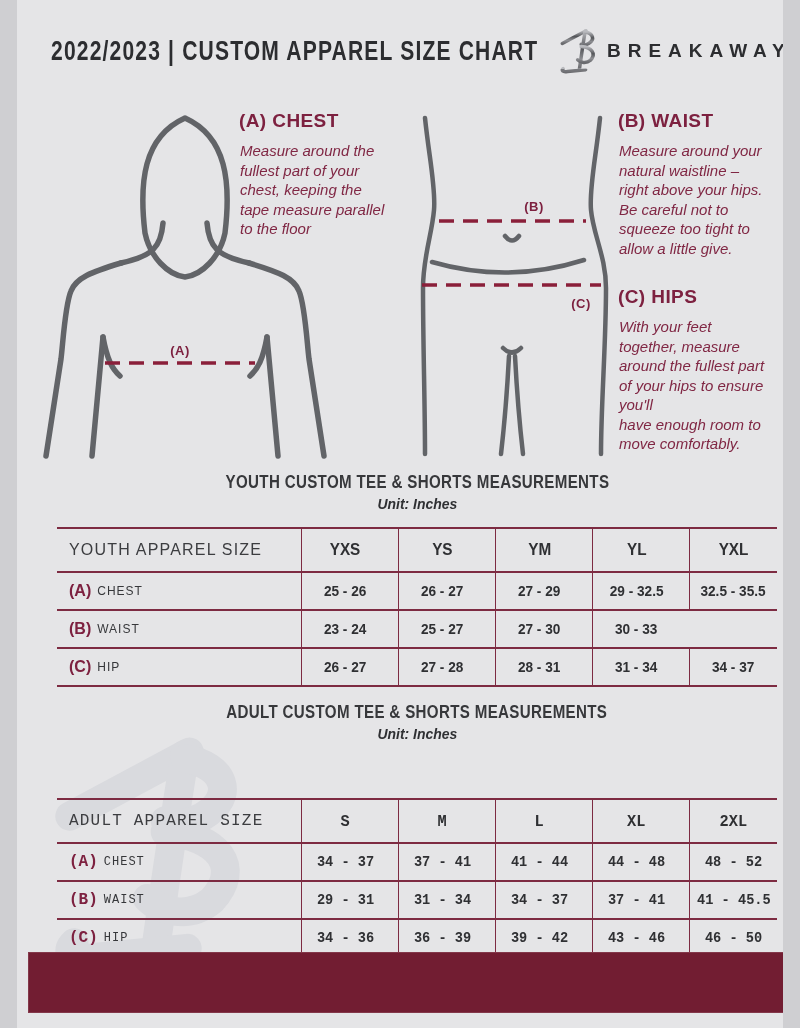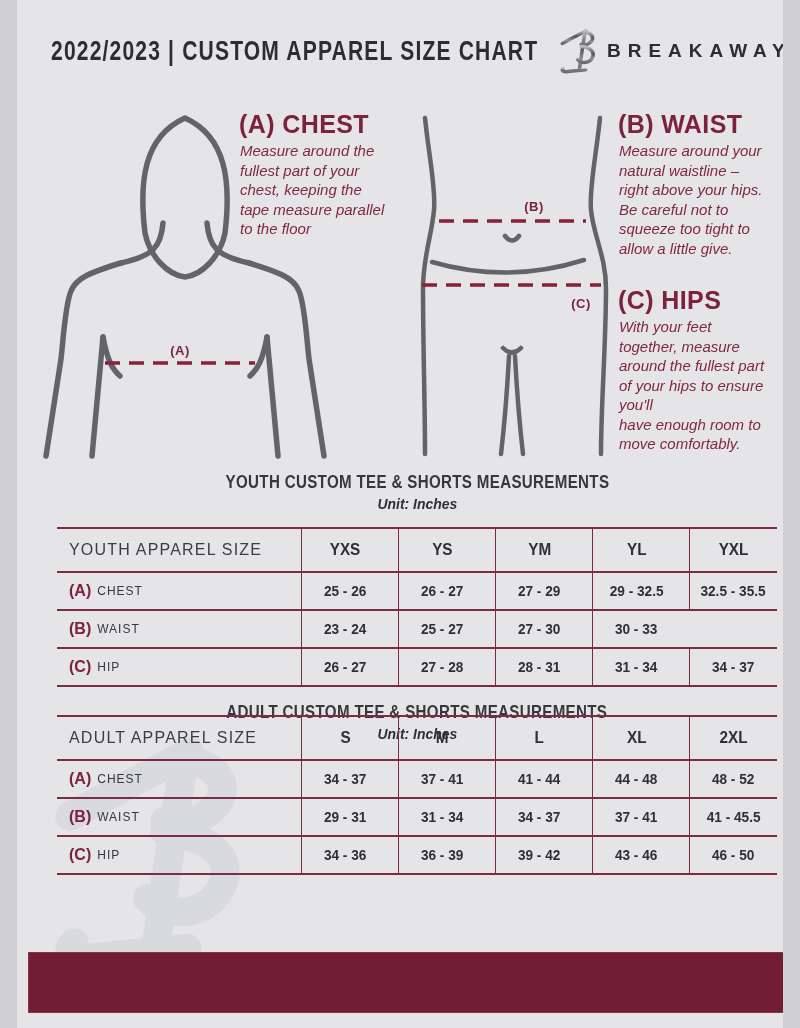--- a/index.html
+++ b/index.html
@@ -14,21 +14,21 @@
   
   #main-title {
     left:34px; top:36px; font-size:27px; font-weight:700; color:#2c2d30;
     letter-spacing:1.5px; transform:scaleX(0.78); transform-origin:left center;
     white-space:nowrap; z-index:3;
   }
   #brand { left:540px; top:26px; display:flex; align-items:center; gap:6px; z-index:3; }
   #brand-name { font-size:19px; font-weight:700; color:#2c2d30; letter-spacing:7px; }
 
   
-  .guide-heading { font-size:25px; font-weight:800; color:#7d2140; letter-spacing:.4px; z-index:2; }
+  .guide-heading { font-size:19px; font-weight:800; color:#7d2140; letter-spacing:.4px; z-index:2; }
   .guide-copy {
     font-size:15px; font-style:italic; color:#802744; line-height:19.5px;
     white-space:pre-line; z-index:2; font-weight:500;
   }
 
   
   svg .outline { fill:none; stroke:#626468; stroke-linecap:round; stroke-linejoin:round; }
   svg .dash { fill:none; stroke:#8a1f3a; stroke-width:3.6; stroke-dasharray:15 9; }
   svg .marker { font:700 13px "Liberation Sans", sans-serif; fill:#7d2140; letter-spacing:.5px; }
 
@@ -236,21 +236,21 @@
         </div>
       </div>
     </div>
 
   <div class="abs tbl-title-wrap" style="top:702px;">
     <span class="tbl-title">ADULT CUSTOM TEE &amp; SHORTS MEASUREMENTS</span>
   </div>
   <div class="abs tbl-unit-wrap" style="top:725px;">
     <span class="tbl-unit">Unit: Inches</span>
   </div>
-  <div id="adult-table" class="abs size-table" style="top:715px;">
+  <div id="adult-table" class="abs size-table" style="top:798px;font-family:Liberation Mono, monospace;">
       <div class="trow hdr">
         <div class="tcell lbl">
           <span class="col-hdr-first">ADULT APPAREL SIZE</span>
         </div>
         <div class="tcell">
           <span class="col-hdr">S</span>
         </div>
         <div class="tcell">
           <span class="col-hdr">M</span>
         </div>

